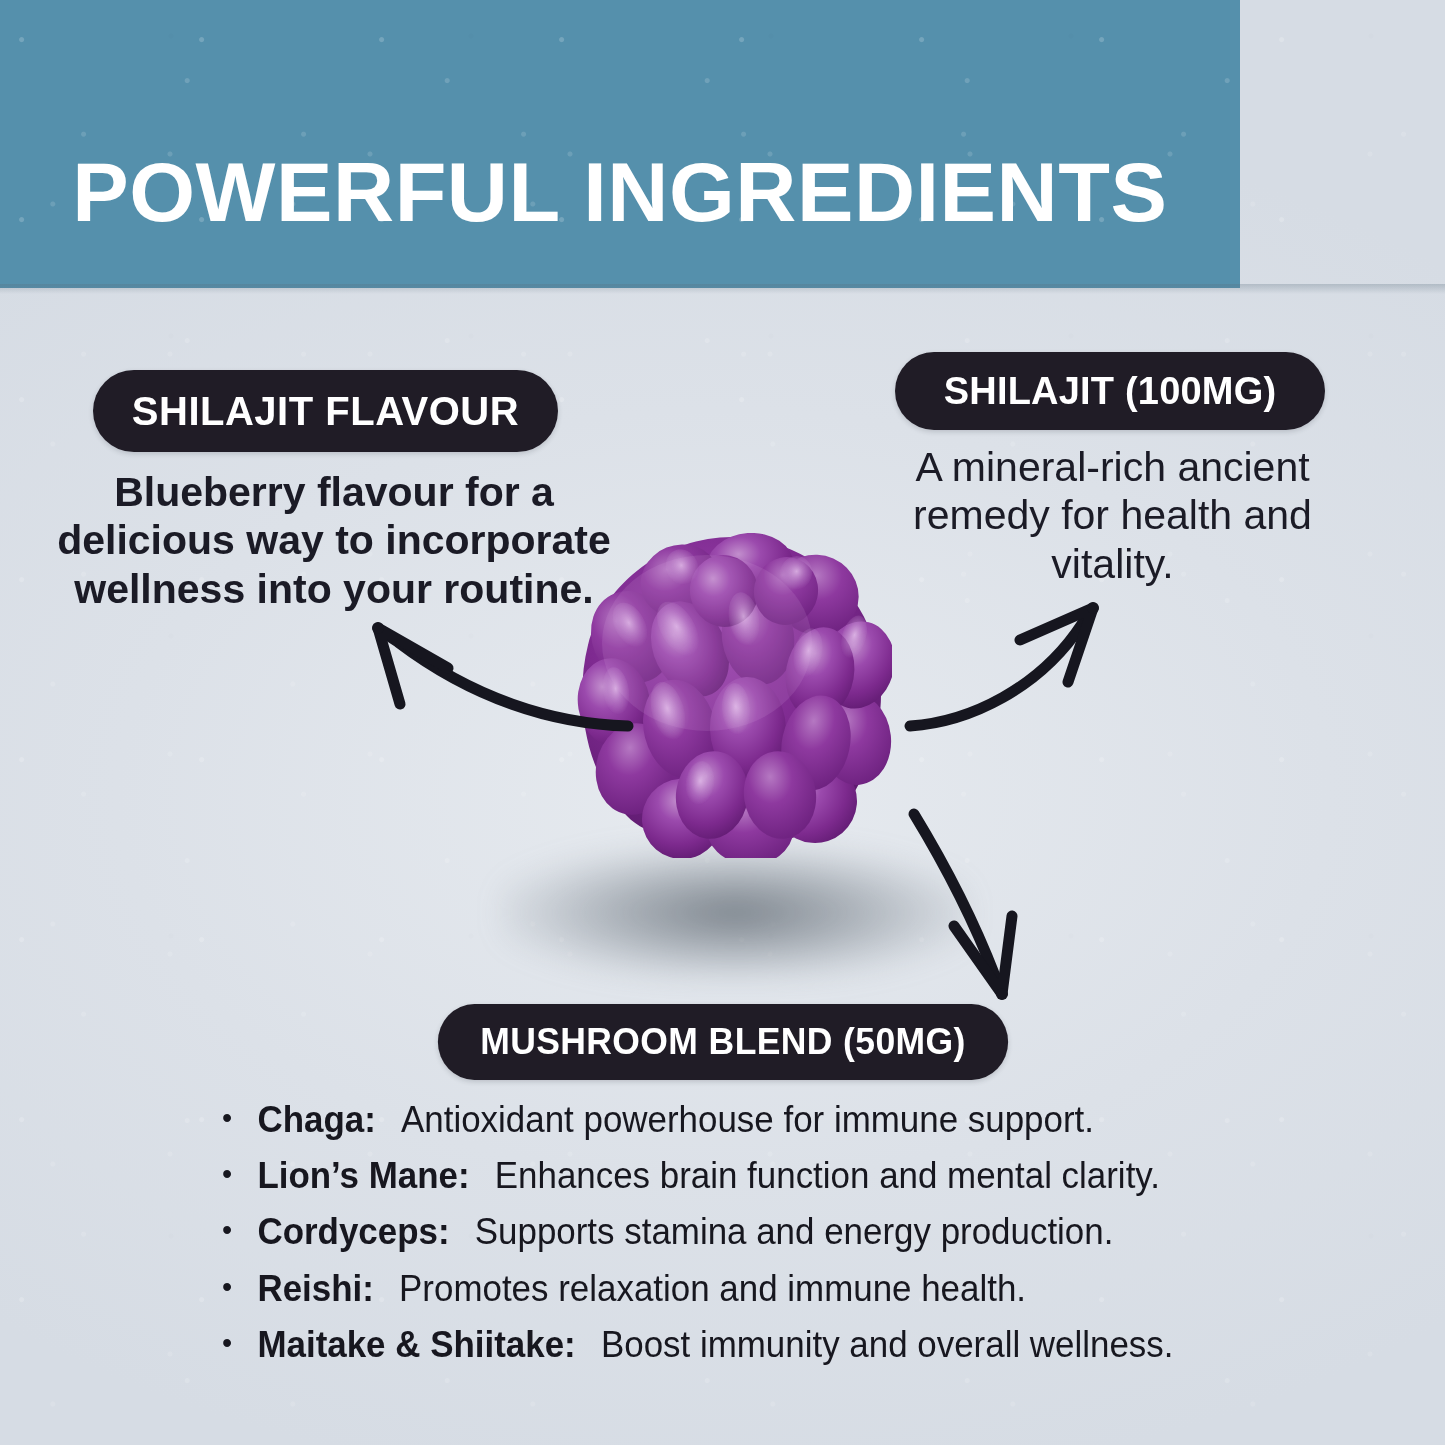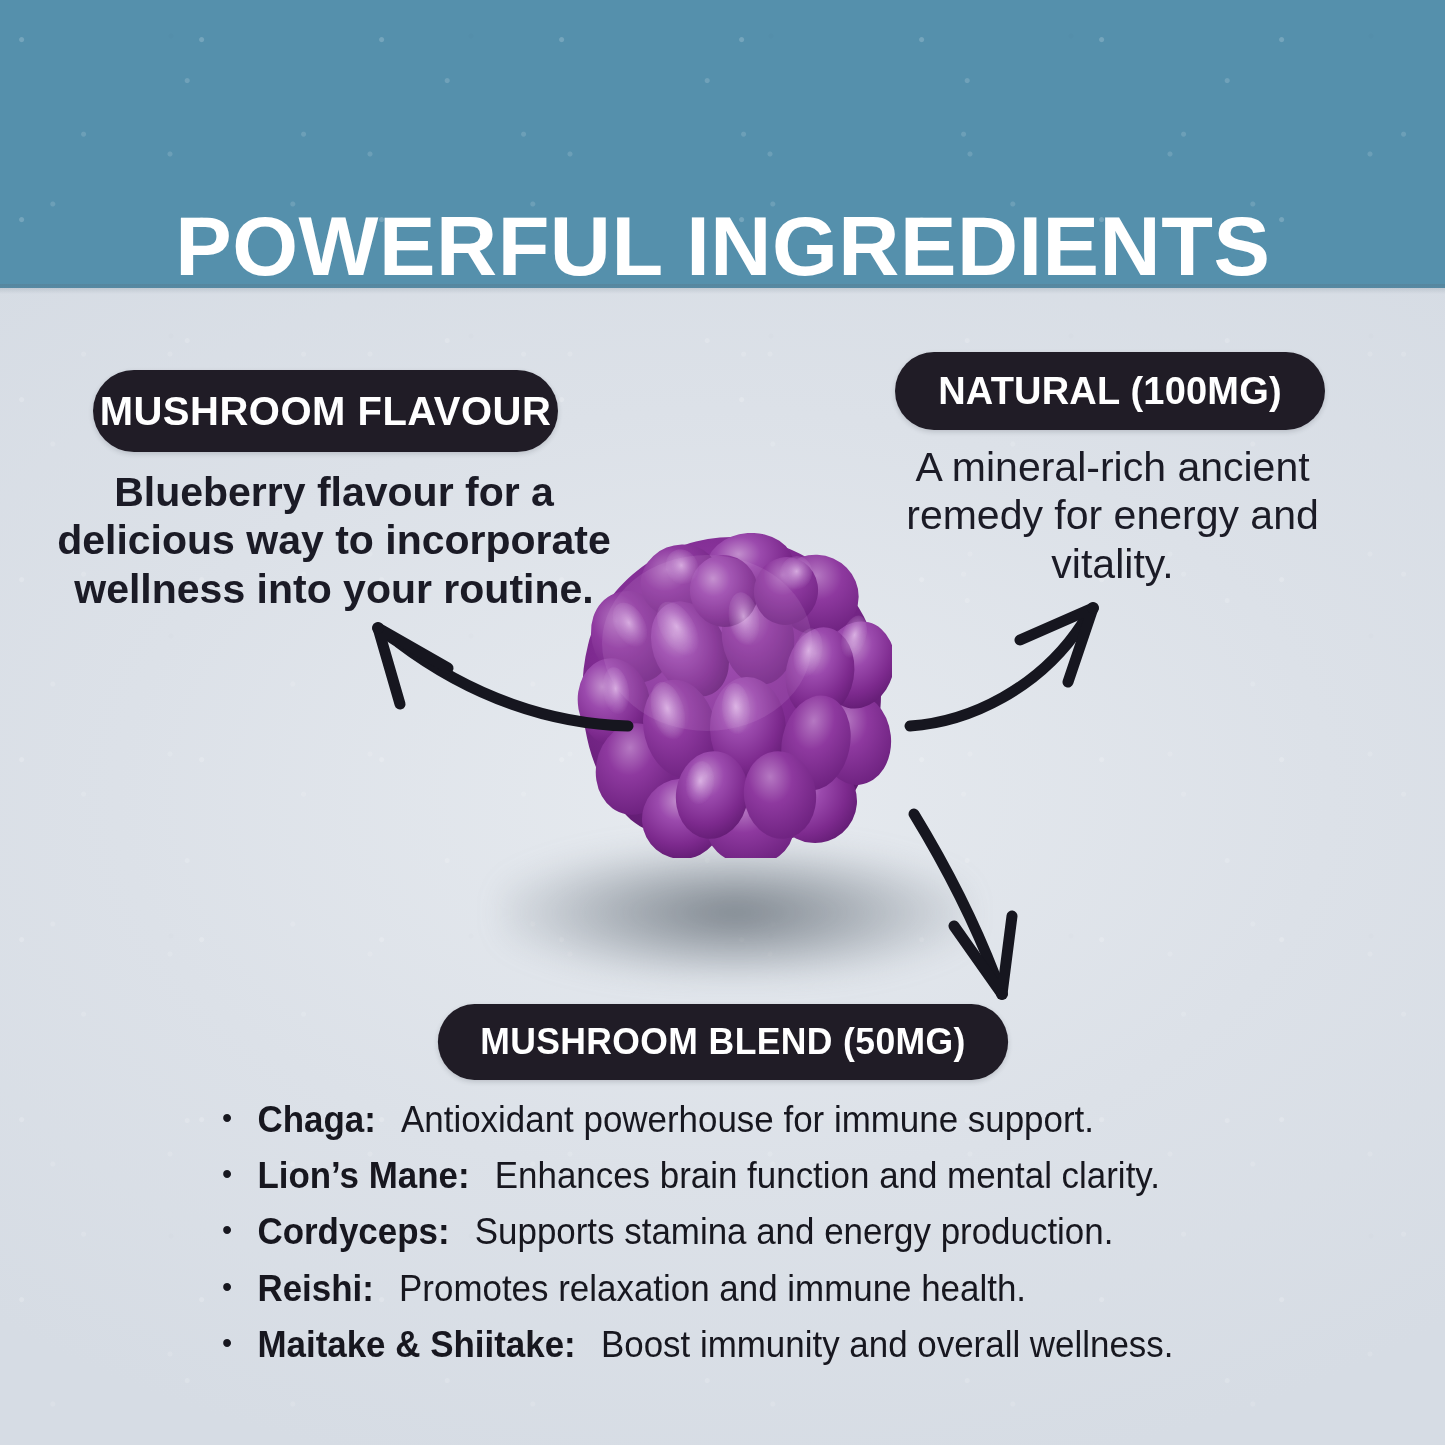--- a/index.html
+++ b/index.html
@@ -36,25 +36,25 @@
       radial-gradient(circle at 85% 77%, rgba(255,255,255,.4) 0 2px, transparent 3px),
       radial-gradient(circle at 22% 85%, rgba(255,255,255,.4) 0 2px, transparent 3px),
       radial-gradient(circle at 57% 12%, rgba(0,0,0,.03) 0 2px, transparent 3px);
     background-size: 180px 180px, 220px 220px, 260px 260px, 200px 200px, 240px 240px, 300px 300px;
   }
 
   
   .banner {
     position: absolute;
     left: 0; top: 0;
-    width: 1445px;
+    width: 1240px;
     height: 288px;
     background: #5590ac;
     display: flex;
-    align-items: flex-end;
+    align-items: center;
     justify-content: center;
   }
   .banner-title {
     margin-top: 96px;
     color: #ffffff;
     font-family: "Liberation Sans", sans-serif;
     font-weight: bold;
     font-size: 83px;
     letter-spacing: 0.5px;
     line-height: 1;
@@ -281,28 +281,28 @@
     <circle cx="193" cy="12" r="6" fill="#16161f"></circle>
   </svg>
 
   <svg class="arrow" id="arrow-down" viewBox="0 0 240 212">
     <path d="M52 16 C 80 62 110 118 133 178 C 135 184 137 188 138 192" stroke="#16161f" stroke-width="11" fill="none" stroke-linecap="round"></path>
     <path d="M140 196 L 92 128 M140 196 L 150 118" stroke="#16161f" stroke-width="11" fill="none" stroke-linecap="round"></path>
     <circle cx="140" cy="196" r="6" fill="#16161f"></circle>
   </svg>
 
   <div class="pill" id="pill-natural">
-    <span>MUSHROOM FLAVOUR</span>
+    <span>SHILAJIT FLAVOUR</span>
   </div>
   <div class="blurb" id="blurb-natural">Blueberry flavour for a delicious way to incorporate wellness into your routine.</div>
 
   <div class="pill" id="pill-shilajit">
-    <span>NATURAL (100MG)</span>
+    <span>SHILAJIT (100MG)</span>
   </div>
-  <div class="blurb" id="blurb-shilajit">A mineral-rich ancient remedy for energy and vitality.</div>
+  <div class="blurb" id="blurb-shilajit">A mineral-rich ancient remedy for health and vitality.</div>
 
   <div class="pill" id="pill-mushroom">
     <span>MUSHROOM BLEND (50MG)</span>
   </div>
 
   <ul class="bullets">
     <li>
       <span class="dot">•</span>
       <span class="name">Chaga:</span>
       <span class="desc">Antioxidant powerhouse for immune support.</span>

